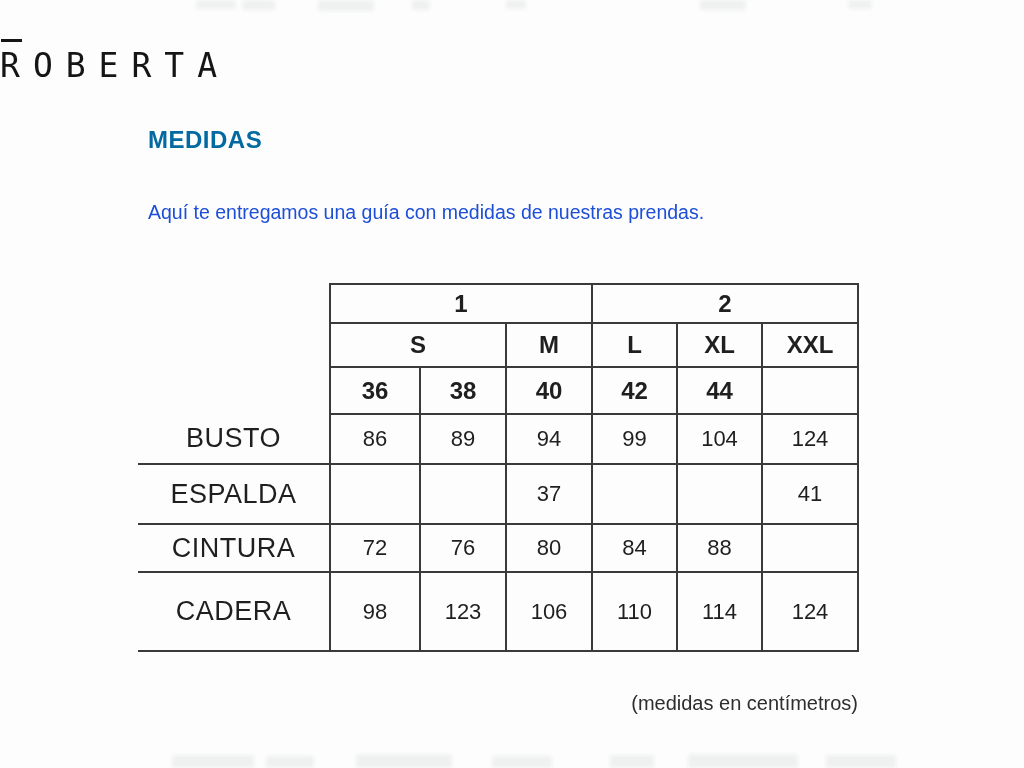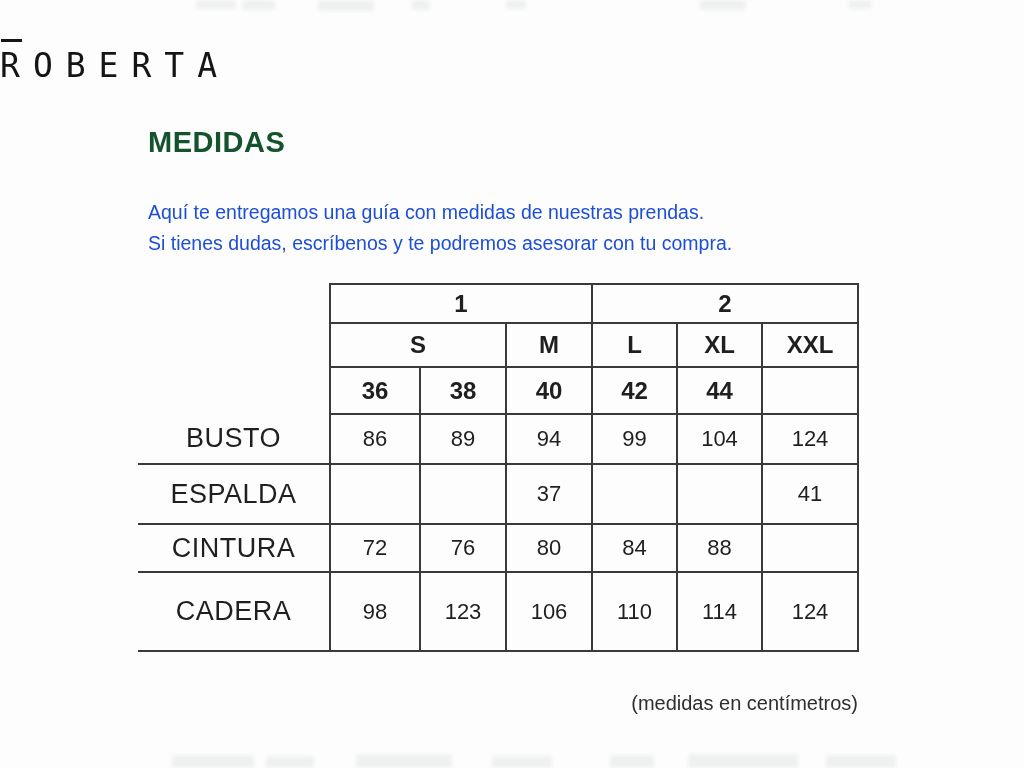--- a/index.html
+++ b/index.html
@@ -36,24 +36,24 @@
     content: "";
     position: absolute;
     top: -7px; left: 1px;
     width: 21px;
     border-top: 3px solid #151515;
   }
 
   
   .title {
     top: 126px; left: 148px;
-    font-size: 29px;
+    font-size: 24px;
     font-weight: bold;
     letter-spacing: 0.5px;
-    color: #14532d;
+    color: #0369a1;
   }
   .intro {
     top: 197px; left: 148px;
     font-size: 19.5px;
     line-height: 31px;
     color: #1d4ed8;
   }
 
   
   .table-wrap { top: 283px; left: 138px; }
@@ -110,21 +110,20 @@
 <div class="artifact" style="left:826px; top:755px; width:70px; height:13px;"></div>
 
 <div class="abs logo">
   <span class="first">R</span><span>OBERTA</span>
 </div>
 
 <div class="abs title">MEDIDAS</div>
 
 <div class="abs intro">
   <div>Aquí te entregamos una guía con medidas de nuestras prendas.</div>
-  <div>Si tienes dudas, escríbenos y te podremos asesorar con tu compra.</div>
 </div>
 
 <div class="abs table-wrap">
   <table class="size">
     <colgroup>
       <col style="width:192px">
       <col style="width:90px">
         <col style="width:86px">
         <col style="width:86px">
       <col style="width:85px">

